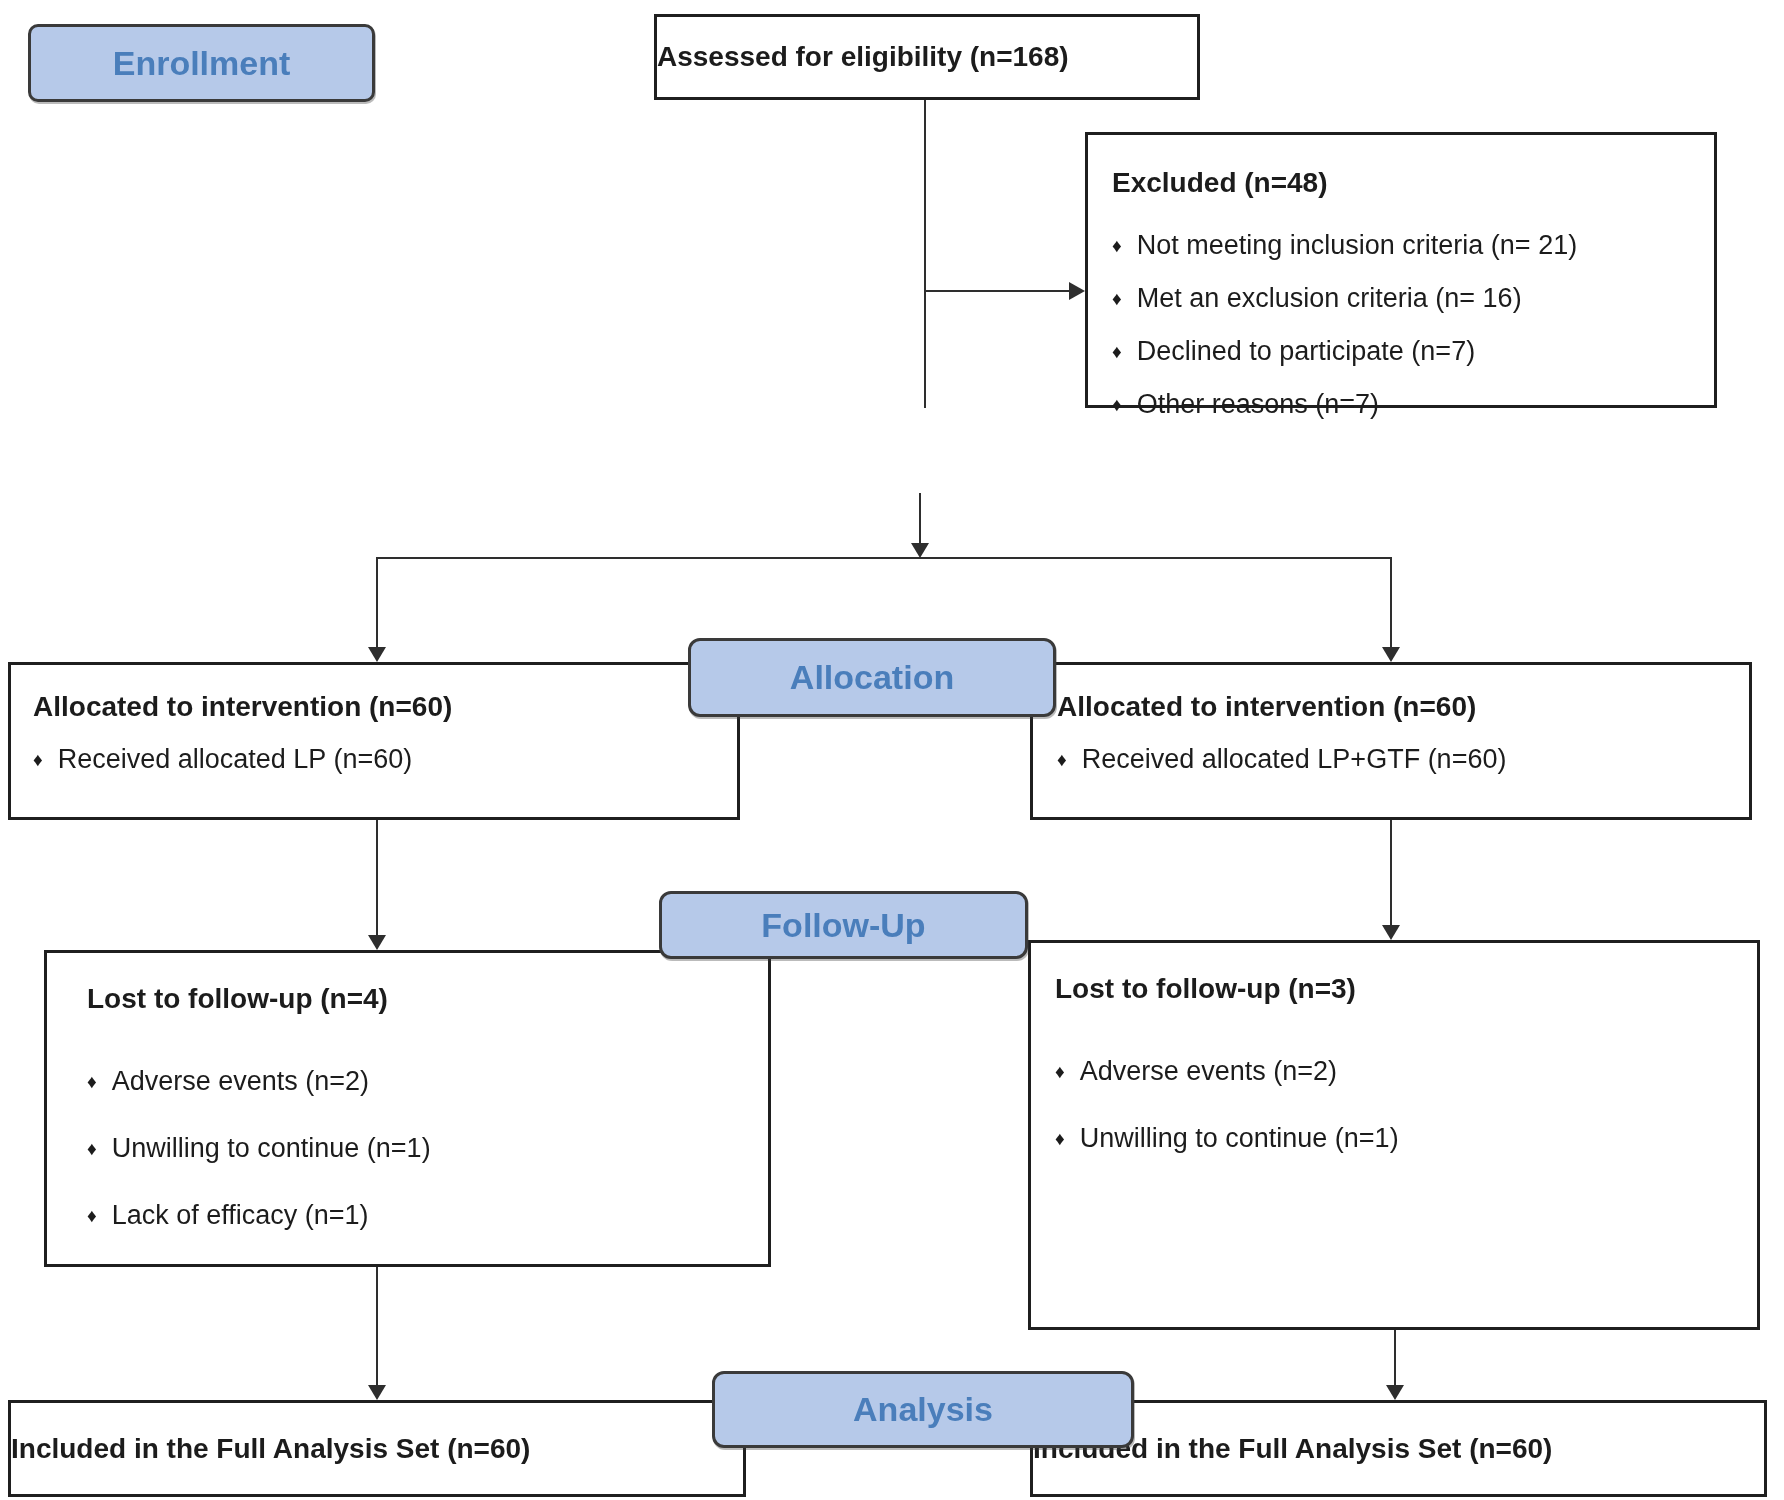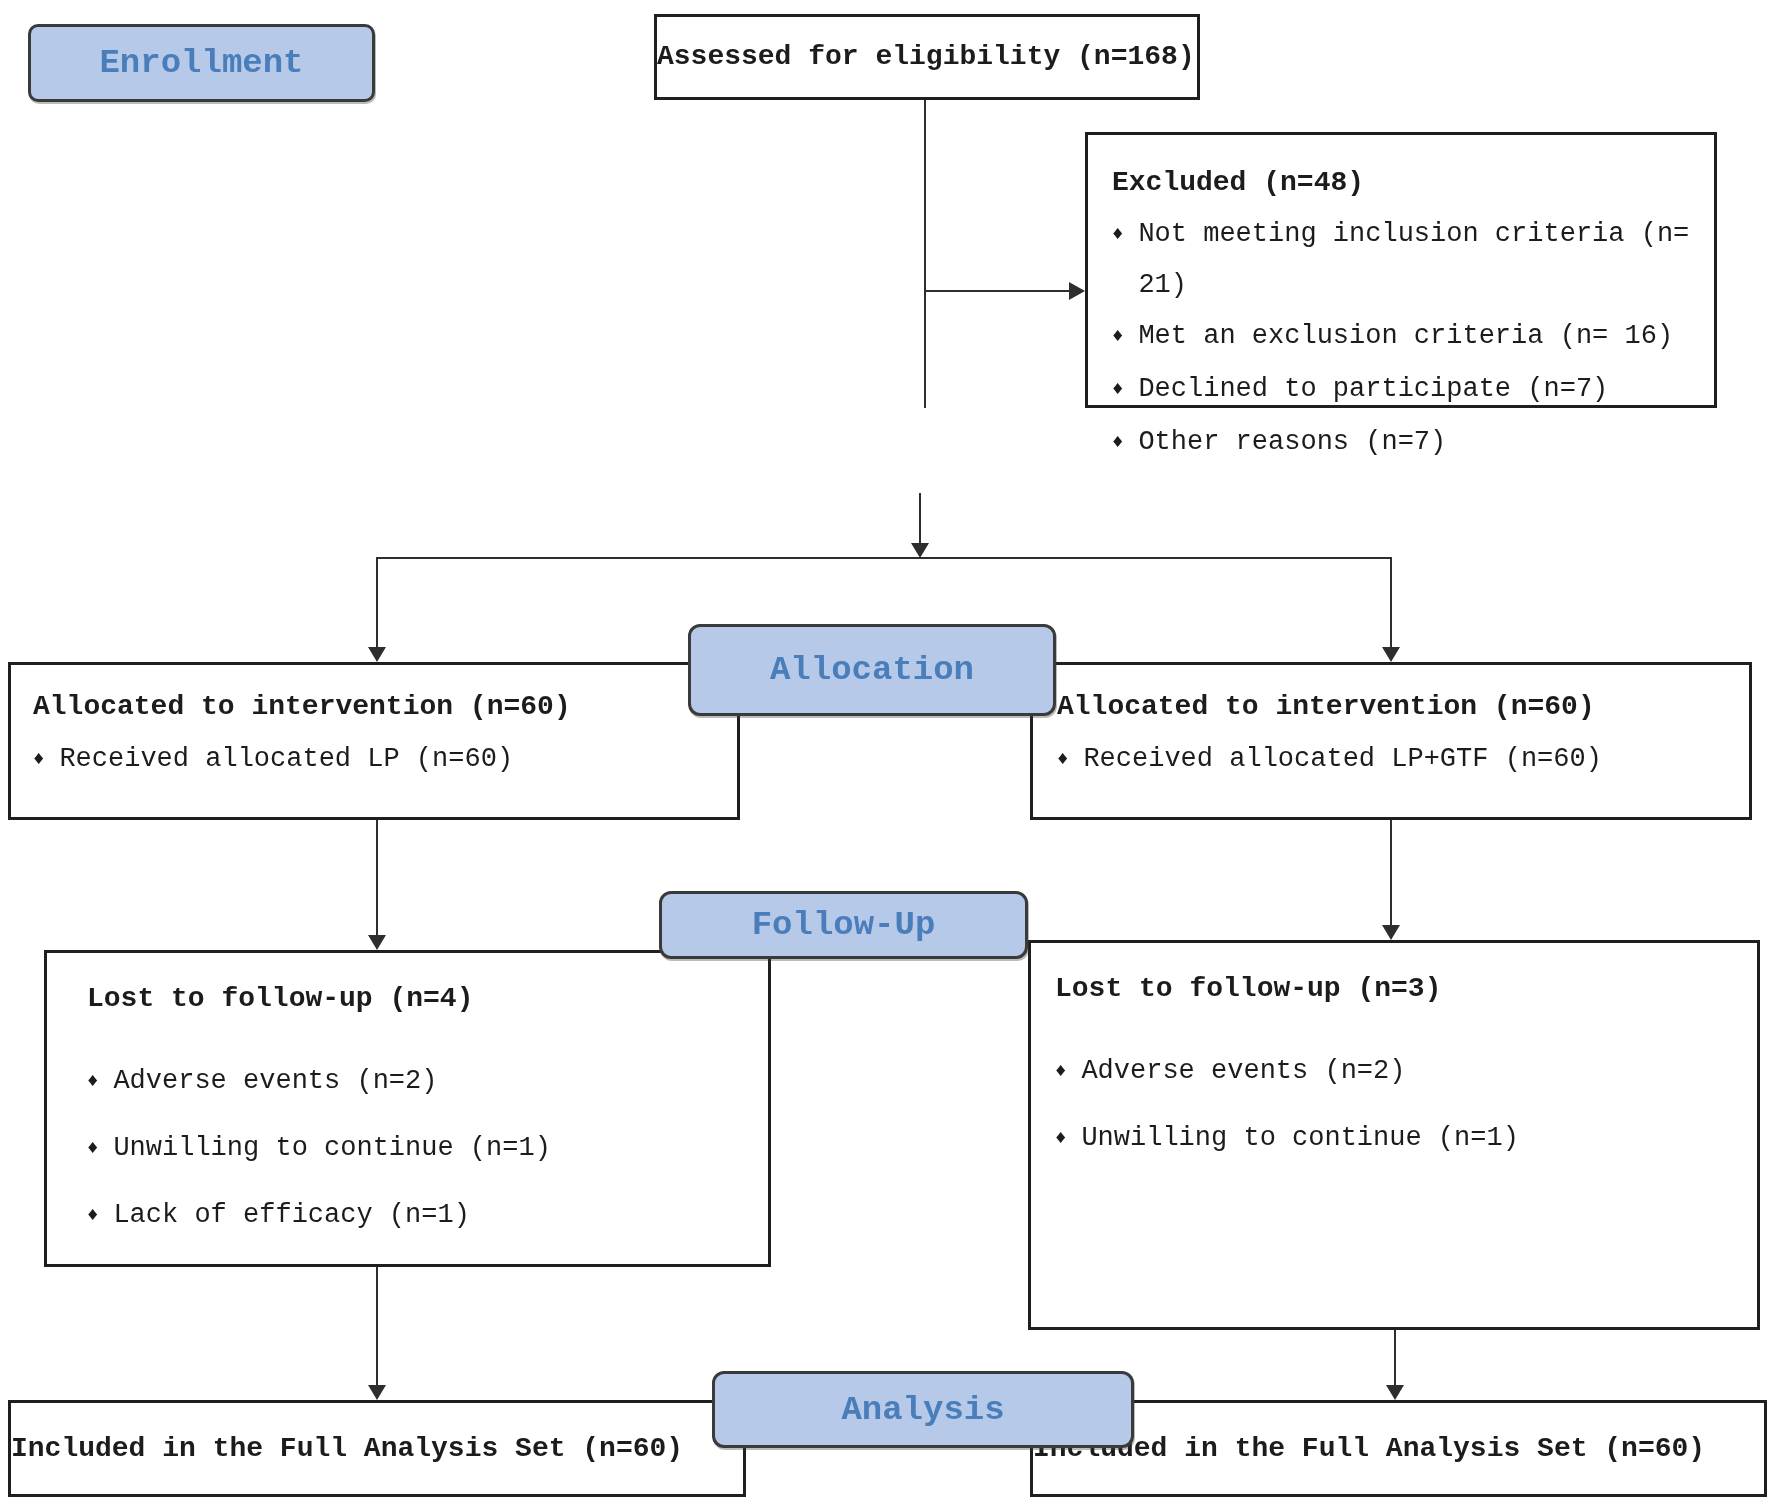--- a/index.html
+++ b/index.html
@@ -6,21 +6,21 @@
     --label_fill:#b6c9e9;
     --label_text:#4a7ebb;
     --label_border:#3a3a3a;
     --box_border:#1f1f1f;
     --text_color:#1c1c1c;
     --line_color:#2e2e2e;
   }
   html,body{margin:0;padding:0;background:#ffffff;}
   .canvas{
     position:relative;width:1784px;height:1500px;background:#ffffff;overflow:hidden;
-    font-family:Liberation Mono, monospace;color:var(--text_color);
+    font-family:Liberation Sans, sans-serif;color:var(--text_color);
   }
   .box{
     position:absolute;background:#ffffff;border:3px solid var(--box_border);
     box-sizing:border-box;z-index:2;
   }
   .box-center{display:flex;align-items:center;text-align:center;}
   .box-title{font-weight:bold;font-size:28px;line-height:40px;}
   .bullet{font-size:27px;display:flex;align-items:baseline;}
   .diamond{font-size:19px;margin-right:15px;position:relative;top:-2px;}
   .bullets-tight .bullet{line-height:51px;}
@@ -45,30 +45,30 @@
     border-left:16px solid var(--line_color);
   }
 
   
   #lbl-enrollment{left:28px;top:24px;width:347px;height:78px;border-radius:10px;}
   #box-assessed{left:654px;top:14px;width:546px;height:86px;}
   #trunk{left:924px;top:100px;height:308px;}
   #excl-branch{left:925px;top:290px;width:148px;}
   #excl-arrow{left:1069px;top:282px;}
   #box-excluded{left:1085px;top:132px;width:632px;height:276px;padding:28px 20px 0 24px;}
-  #box-excluded .box-title{margin-bottom:6px;}
+  #box-excluded .box-title{margin-bottom:17px;}
   #box-randomized{left:722px;top:407px;width:434px;height:86px;}
   #rand-down{left:919px;top:493px;height:52px;}
   #rand-arrow{left:911px;top:543px;}
   #branch{left:376px;top:557px;width:1016px;}
   #alloc-left-line{left:376px;top:557px;height:92px;}
   #alloc-left-arrow{left:368px;top:647px;}
   #alloc-right-line{left:1390px;top:557px;height:92px;}
   #alloc-right-arrow{left:1382px;top:647px;}
-  #lbl-allocation{left:688px;top:624px;width:368px;height:92px;}
+  #lbl-allocation{left:688px;top:638px;width:368px;height:79px;}
   #box-alloc-left{left:8px;top:662px;width:732px;height:158px;padding:22px 18px 0 22px;}
   #box-alloc-right{left:1030px;top:662px;width:722px;height:158px;padding:22px 18px 0 24px;}
   .alloc-bullet{margin-top:10px;}
   .alloc-bullet .bullet{line-height:44px;}
   #fu-left-line{left:376px;top:820px;height:117px;}
   #fu-left-arrow{left:368px;top:935px;}
   #fu-right-line{left:1390px;top:820px;height:107px;}
   #fu-right-arrow{left:1382px;top:925px;}
   #lbl-followup{left:659px;top:891px;width:369px;height:68px;}
   #box-fu-left{left:20px;top:950px;width:727px;height:317px;padding:26px 18px 0 40px;margin-left:24px;}

